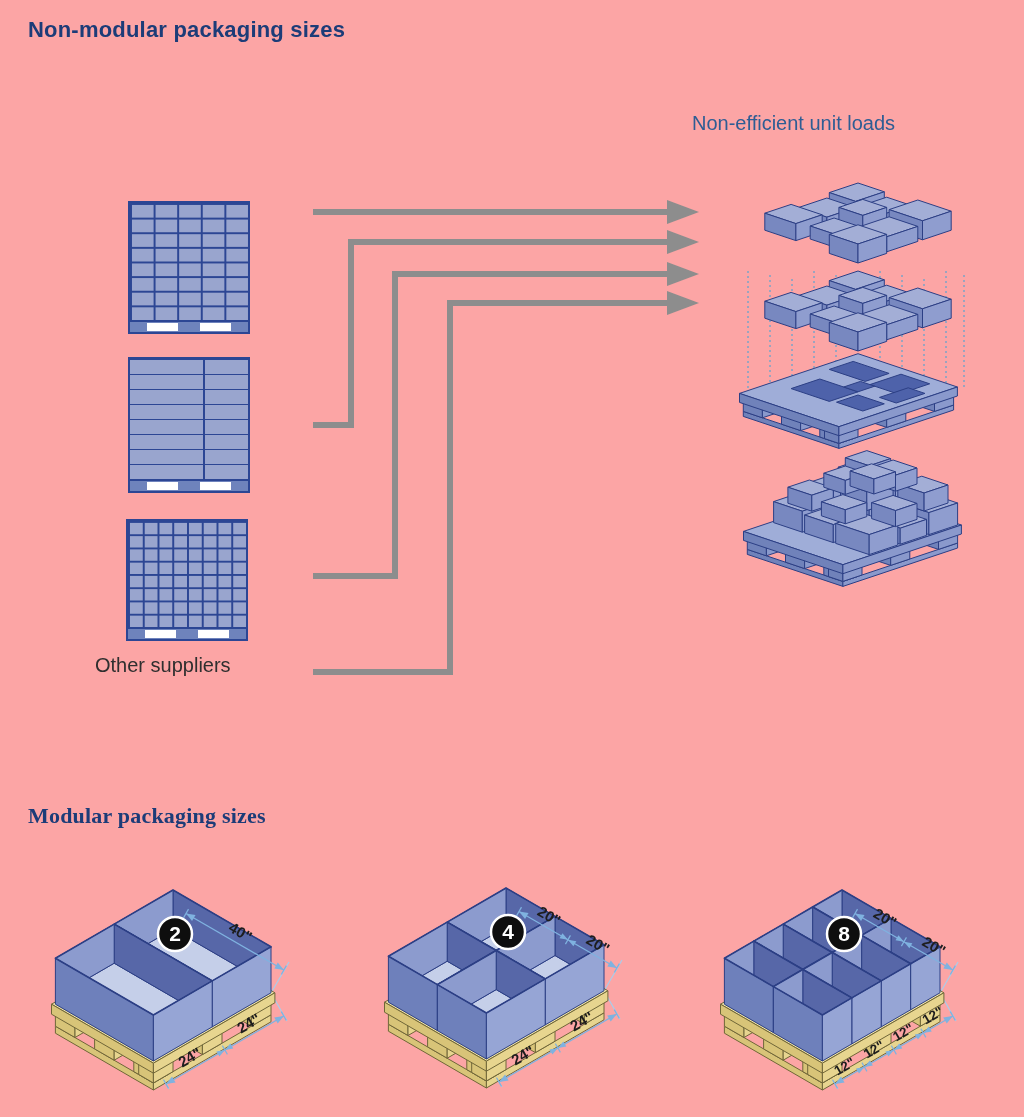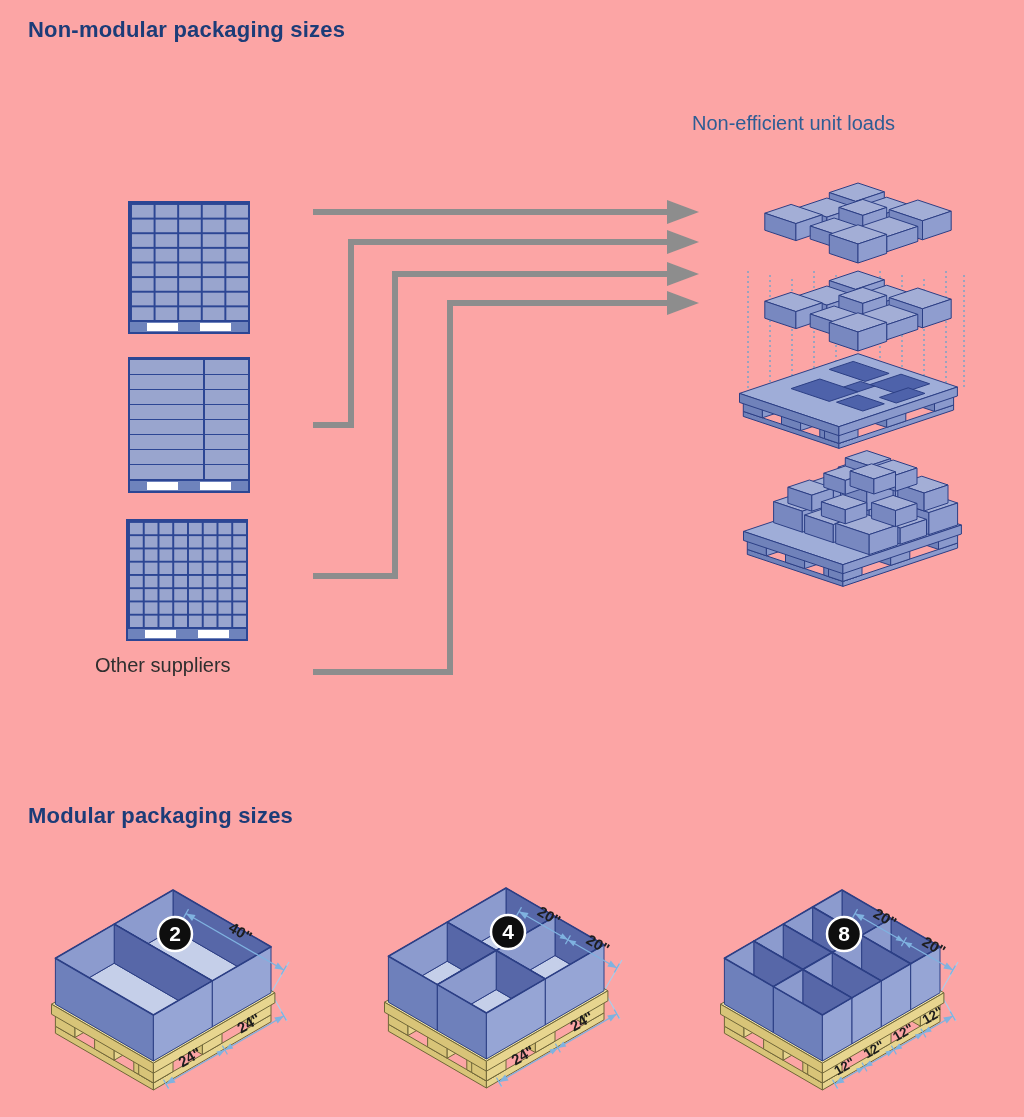--- a/index.html
+++ b/index.html
@@ -263,21 +263,21 @@
         <polygon points="227.0,285.0 205.5,292.2 205.5,308.2 227.0,301.0" fill="#8f9dcf" stroke="#2c3f85" stroke-width="1" stroke-linejoin="round"></polygon>
         <polygon points="155.3,283.0 176.8,290.2 155.3,297.4 133.8,290.2" fill="#a3aed6" stroke="#2c3f85" stroke-width="1" stroke-linejoin="round"></polygon>
         <polygon points="133.8,290.2 155.3,297.4 155.3,311.4 133.8,304.2" fill="#7888c0" stroke="#2c3f85" stroke-width="1" stroke-linejoin="round"></polygon>
         <polygon points="176.8,290.2 155.3,297.4 155.3,311.4 176.8,304.2" fill="#8f9dcf" stroke="#2c3f85" stroke-width="1" stroke-linejoin="round"></polygon>
         <polygon points="181.6,280.8 205.5,288.8 183.9,296.0 160.1,288.0" fill="#a3aed6" stroke="#2c3f85" stroke-width="1" stroke-linejoin="round"></polygon>
         <polygon points="160.1,288.0 183.9,296.0 183.9,311.0 160.1,303.0" fill="#7888c0" stroke="#2c3f85" stroke-width="1" stroke-linejoin="round"></polygon>
         <polygon points="205.5,288.8 183.9,296.0 183.9,311.0 205.5,303.8" fill="#8f9dcf" stroke="#2c3f85" stroke-width="1" stroke-linejoin="round"></polygon>
       </g>
   </svg>
 
-  <div class="title" style="left:28px;top:803px;">Modular packaging sizes</div>
+  <div class="title" style="left:28px;top:803px;font-family:Liberation Serif, serif;">Modular packaging sizes</div>
 
   <svg id="m0" style="left:15px;top:848px;" width="332" height="262" viewBox="0 0 332 262">
       <g>
         <line x1="158" y1="88" x2="176" y2="57" stroke="#a8cdec" stroke-width="1.2" class="ext"></line>
         <line x1="256" y1="145" x2="274" y2="114" stroke="#a8cdec" stroke-width="1.2" class="ext"></line>
         <line x1="256" y1="145" x2="272" y2="173" stroke="#a8cdec" stroke-width="1.2" class="ext"></line>
         <line x1="138" y1="213" x2="154" y2="241" stroke="#a8cdec" stroke-width="1.2" class="ext"></line>
         <polygon points="40.4,178.2 138.4,235.0 138.4,242.0 40.4,185.2" fill="#d8c478" stroke="#6f6638" stroke-width="1" stroke-linejoin="round"></polygon>
         <polygon points="256.0,166.8 138.4,235.0 138.4,242.0 256.0,173.8" fill="#e7d58f" stroke="#6f6638" stroke-width="1" stroke-linejoin="round"></polygon>
         <polygon points="55.1,157.6 74.7,169.0 60.0,177.5 40.4,166.2" fill="#f2e6a8" stroke="#6f6638" stroke-width="1" stroke-linejoin="round"></polygon>

